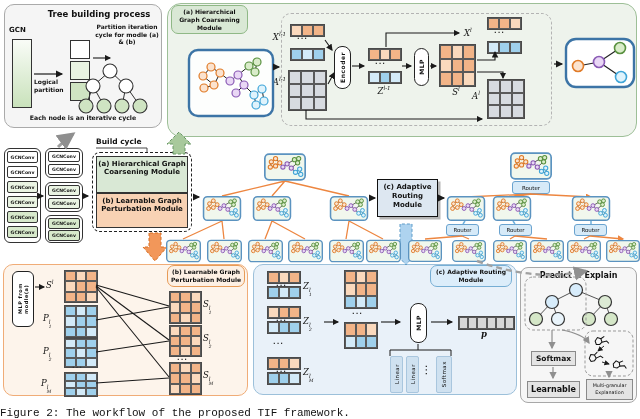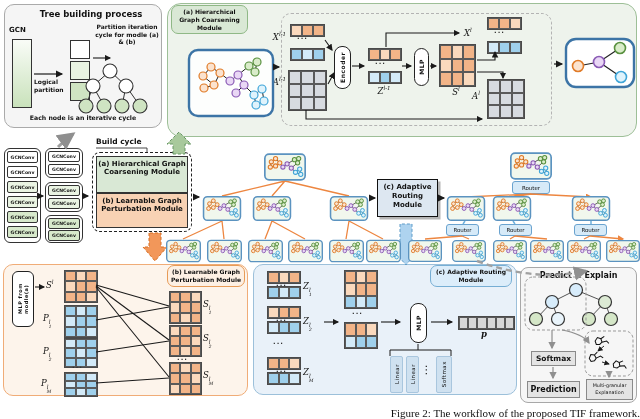--- a/index.html
+++ b/index.html
@@ -27,30 +27,30 @@
   .linbox{background:#cfe1f0;border:0.5px solid #a9c6de;border-radius:2px;display:flex;align-items:center;justify-content:center;}
   .matrix{position:absolute;border:1px solid #4a4a4a;background:#fff;}
   .cell{border:0.5px solid #5a5a5a;box-sizing:border-box;}
   .math{font-family:"DejaVu Serif","Liberation Serif",serif;font-style:italic;font-size:8.5px;color:#111;}
   .math sup{font-size:5.5px;font-style:italic;}
   .ss{display:inline-flex;flex-direction:column;font-size:5.2px;line-height:4.6px;vertical-align:-3px;}
   .dots{font-size:7px;font-weight:bold;letter-spacing:1px;color:#333;}
   .gcnouter{background:#fff;border:1.2px solid #333;border-radius:6px;}
   .gcnconv{border:0.8px solid #333;border-radius:2px;font-size:4.6px;font-weight:bold;text-align:center;line-height:11px;}
   .graybox{background:#e4e4e4;border:1px solid #8a8a8a;text-align:center;}
-  .cap{font-family:Liberation Serif, serif;font-size:11px;text-align:right;color:#111;}
+  .cap{font-family:Liberation Mono, monospace;font-size:11px;text-align:left;color:#111;}
   svg{position:absolute;left:0;top:0;}
 </style>
 </head>
 <body>
 
 <div class="fig">
 
   <div class="abs panel p-tree" style="left:4px;top:4px;width:158px;height:124px;"></div>
-  <div class="abs" style="left:0;top:9px;width:182px;text-align:center;font-size:8.5px;font-weight:bold;">Tree building process</div>
+  <div class="abs" style="left:8px;top:9px;width:182px;text-align:center;font-size:8.5px;font-weight:bold;">Tree building process</div>
   <div class="abs" style="left:9px;top:26px;font-size:7px;font-weight:bold;">GCN</div>
   <div class="abs" style="left:12px;top:39px;width:20px;height:69px;border:1px solid #333;background:linear-gradient(#f9fcf7,#c9e2bb);"></div>
   <div class="abs" style="left:34px;top:78px;width:38px;font-size:6px;font-weight:bold;line-height:1.25;">Logical partition</div>
   <div class="abs" style="left:70px;top:40px;width:20px;height:19px;border:1px solid #333;background:#ffffff;"></div>
   <div class="abs" style="left:70px;top:61px;width:20px;height:19px;border:1px solid #333;background:#e9f3e2;"></div>
   <div class="abs" style="left:70px;top:82px;width:20px;height:19px;border:1px solid #333;background:#cfe4c2;"></div>
   <div class="abs" style="left:92px;top:23px;width:70px;font-size:6px;font-weight:bold;text-align:center;line-height:1.25;">Partition iteration cycle for modle (a) &amp; (b)</div>
   <div class="abs" style="left:4px;top:114px;width:158px;text-align:center;font-size:6.2px;font-weight:bold;">Each node is an iterative cycle</div>
 
   <div class="abs p-green" style="left:167px;top:3px;width:470px;height:134px;"></div>
@@ -366,21 +366,21 @@
       <span class="vtext" style="font-weight:normal;font-size:5.5px;">Linear</span>
     </div>
   <span class="abs vtext dots" style="left:421px;top:364px;">...</span>
   <div class="abs linbox" style="left:436px;top:356px;width:16px;height:37px;">
       <span class="vtext" style="font-weight:normal;font-size:5.5px;">Softmax</span>
     </div>
 
   <div class="abs p-gray" style="left:520px;top:267px;width:117px;height:136px;"></div>
   <div class="abs" style="left:520px;top:271px;width:117px;text-align:center;font-size:8px;font-weight:bold;">Predict &amp; Explain</div>
   <div class="abs graybox" style="left:531px;top:351px;width:45px;height:15px;font-size:7.5px;font-weight:bold;line-height:14px;">Softmax</div>
-  <div class="abs graybox" style="left:527px;top:381px;width:53px;height:17px;font-size:8px;font-weight:bold;line-height:16px;">Prediction</div>
+  <div class="abs graybox" style="left:527px;top:381px;width:53px;height:17px;font-size:8px;font-weight:bold;line-height:16px;">Learnable</div>
   <div class="abs graybox" style="left:586px;top:379px;width:47px;height:21px;font-size:4.8px;line-height:1.5;padding-top:2px;">Multi-granular Explanation</div>
 
   <div class="abs cap" style="left:0;top:407px;width:640px;">Figure 2: The workflow of the proposed TIF framework.</div>
 
   <svg width="640" height="419" viewBox="0 0 640 419" style="pointer-events:none;z-index:5;">
     <defs>
       <marker id="mb" markerWidth="7" markerHeight="7" refX="5" refY="3" orient="auto">
           <path d="M0,0 L6,3 L0,6 Z" fill="#1a1a1a"></path>
         </marker>
       <marker id="mg" markerWidth="7" markerHeight="7" refX="5" refY="3" orient="auto">

